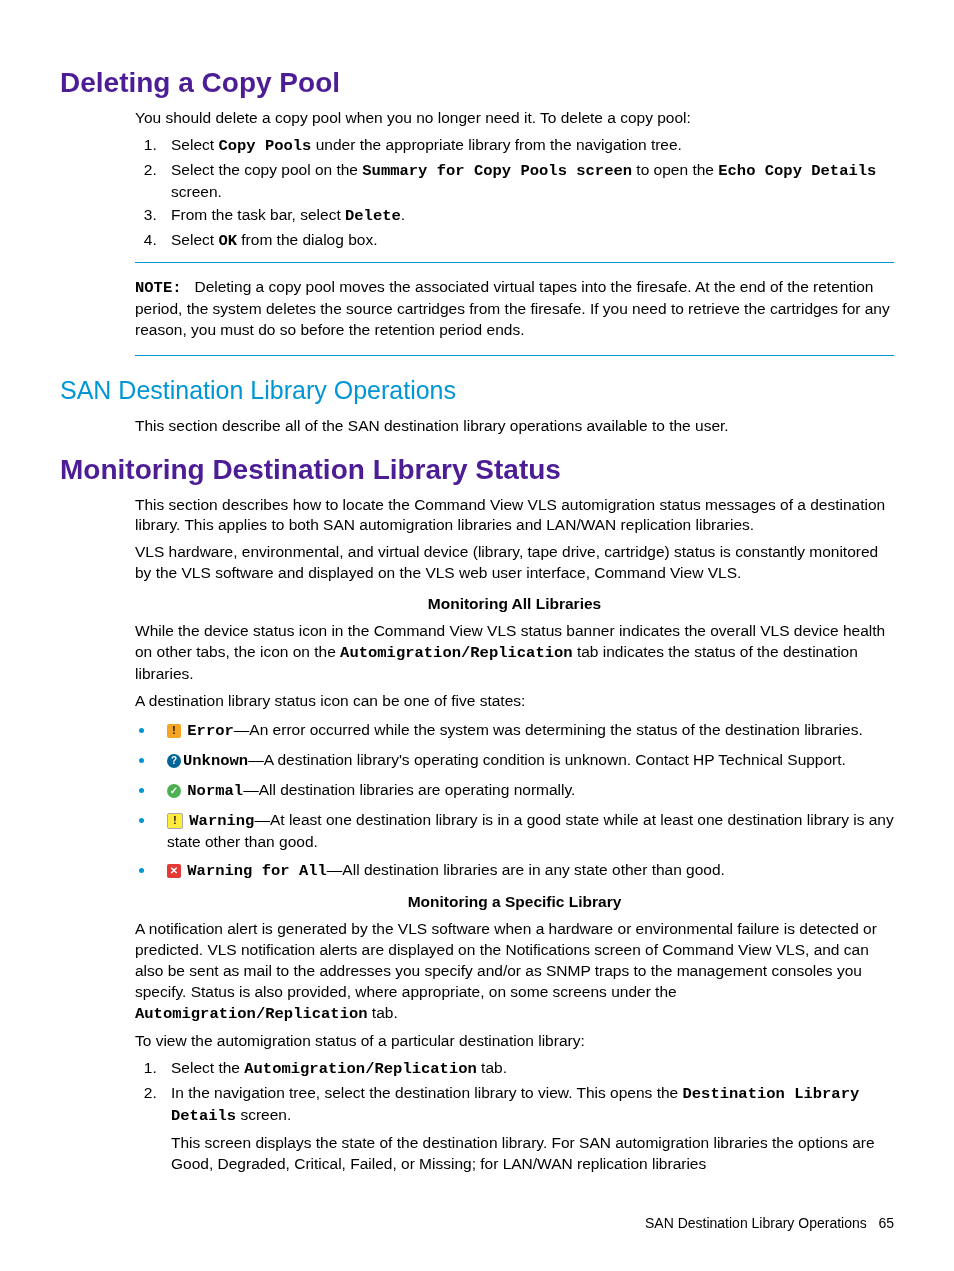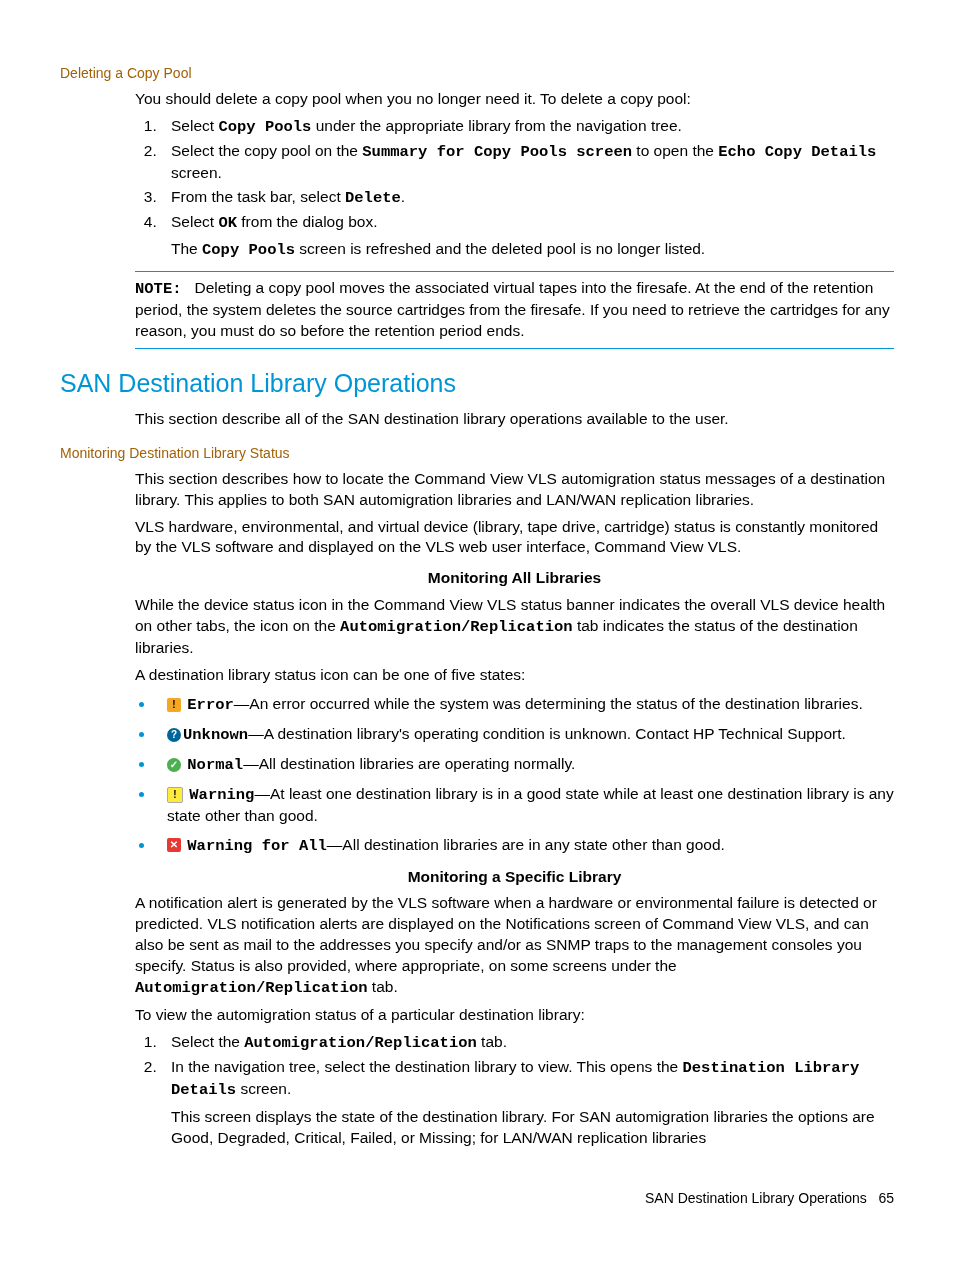--- a/index.html
+++ b/index.html
@@ -12,23 +12,23 @@
     font-size: 15.5px;
     line-height: 1.35;
   }
   h2 {
     color: #0096d6;
     font-weight: normal;
     font-size: 25px;
     margin: 18px 0 8px 0;
   }
   h3 {
-    color: #a16207;
-    font-weight: normal;
-    font-size: 14px;
+    color: #4c1d95;
+    font-weight: bold;
+    font-size: 28px;
     margin: 14px 0 6px 0;
   }
   .content {
     margin-left: 75px;
   }
   p {
     margin: 6px 0;
   }
   ol {
     margin: 4px 0 6px 0;
@@ -45,21 +45,21 @@
   ul li {
     padding-left: 12px;
     margin: 8px 0;
   }
   ul li::marker {
     color: #0096d6;
   }
   .note-box {
     border-top: 1px solid #0096d6;
     border-bottom: 1px solid #0096d6;
-    padding: 6px 0;
+    padding: 14px 0;
     margin: 10px 0;
   }
   .bold {
     font-weight: bold;
     font-family: Liberation Mono, monospace;
   }
   .subhead {
     font-weight: bold;
     margin: 10px 0 4px 0;
     text-align: center;
@@ -95,21 +95,20 @@
 <body>
 
 <h3>Deleting a Copy Pool</h3>
 <div class="content">
   <p>You should delete a copy pool when you no longer need it. To delete a copy pool:</p>
   <ol>
     <li><span>Select </span><span class="bold">Copy Pools</span><span> under the appropriate library from the navigation tree.</span></li>
     <li><span>Select the copy pool on the </span><span class="bold">Summary for Copy Pools screen</span><span> to open the </span><span class="bold">Echo Copy Details</span><span> screen.</span></li>
     <li><span>From the task bar, select </span><span class="bold">Delete</span><span>.</span></li>
     <li><span>Select </span><span class="bold">OK</span><span> from the dialog box.</span>
-      <p class="li-sub"><span>The </span><span class="bold">Copy Pools</span><span> screen is refreshed and the deleted pool is no longer listed.</span></p>
     </li>
   </ol>
   <div class="note-box">
     <span class="bold">NOTE:</span>&nbsp;&nbsp;&nbsp;<span>Deleting a copy pool moves the associated virtual tapes into the firesafe. At the end of the retention period, the system deletes the source cartridges from the firesafe. If you need to retrieve the cartridges for any reason, you must do so before the retention period ends.</span>
   </div>
 </div>
 
 <h2>SAN Destination Library Operations</h2>
 <div class="content">
   <p>This section describe all of the SAN destination library operations available to the user.</p>

